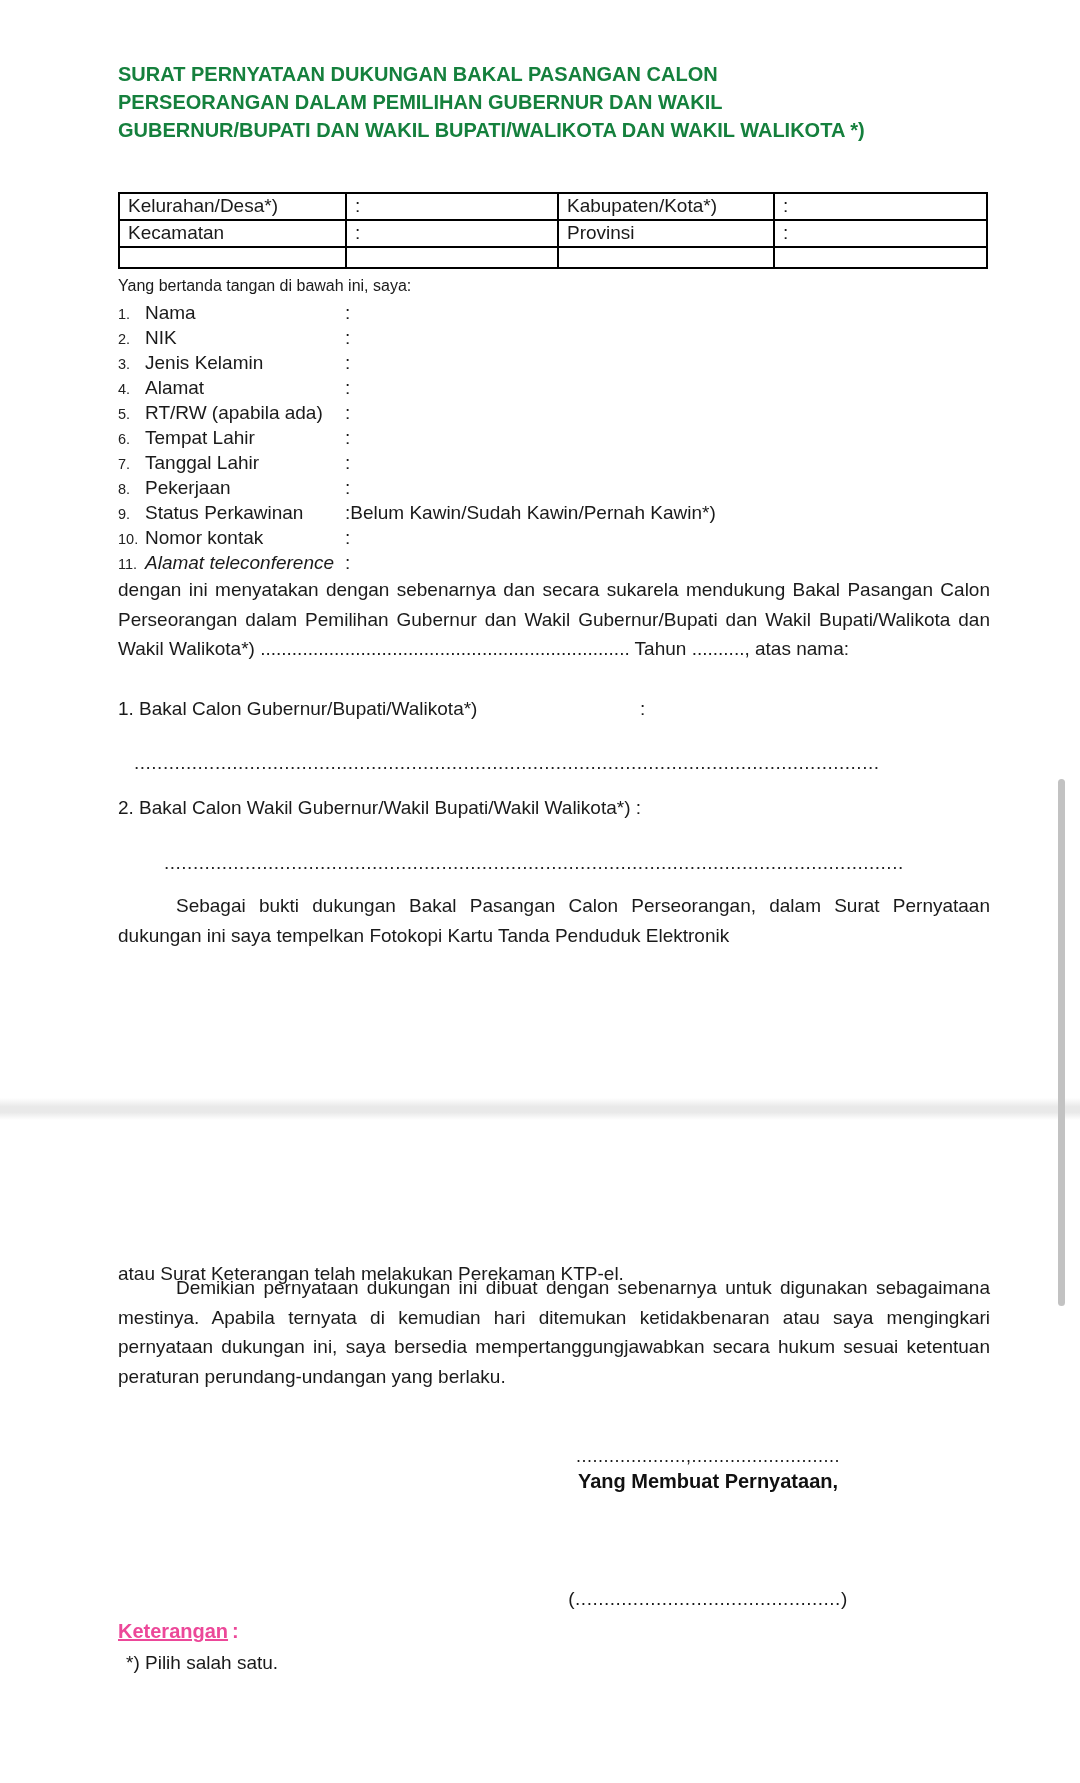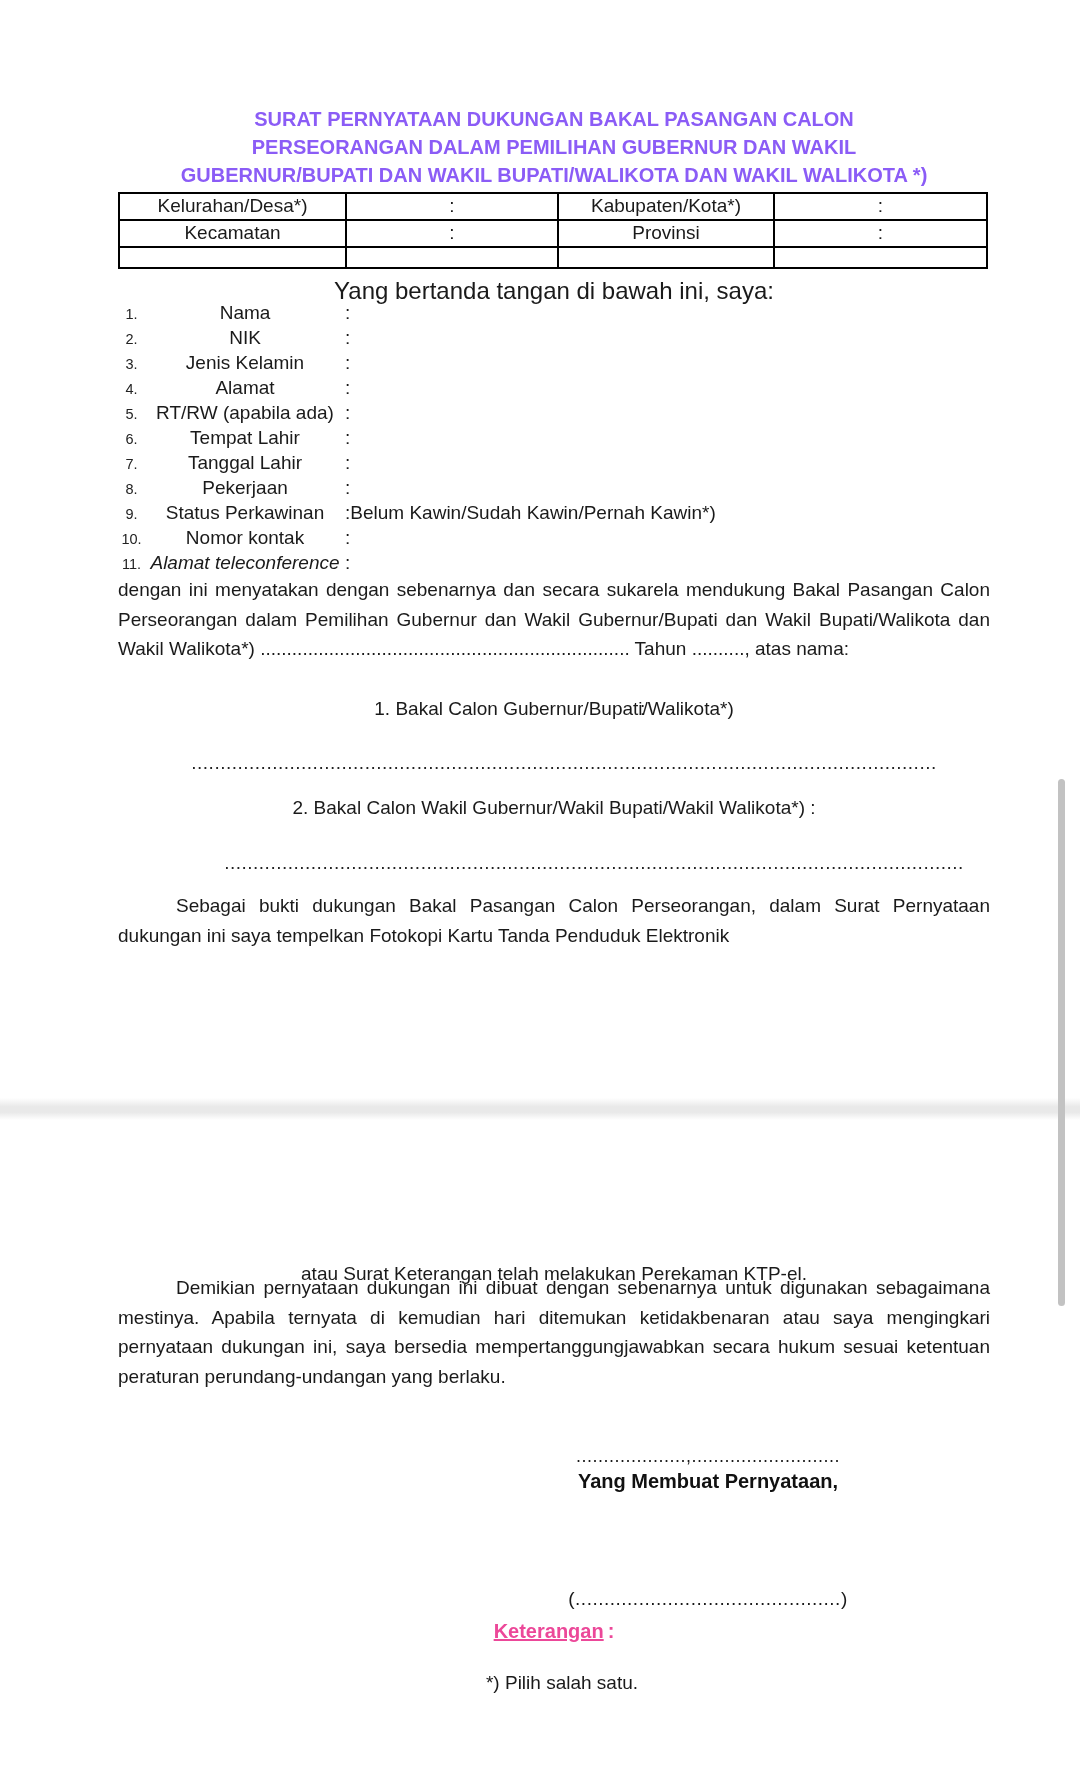--- a/index.html
+++ b/index.html
@@ -2,37 +2,37 @@
 <html><head>
 <meta charset="utf-8">
 <style>
   html,body{margin:0;padding:0;background:#ffffff;}
   body{width:1080px;height:1783px;}
   .page{
     position:relative;width:1080px;height:1783px;background:#fff;
     font-family:"Liberation Sans", sans-serif;color:#1a1a1a;overflow:hidden;
   }
   .abs{position:absolute;}
-  .content-x{left:118px;width:872px;text-align:center;}
-
-  
-  .doc-title{top:60px;text-align:center;font-weight:700;font-size:20px;line-height:28px;color:#8b5cf6;margin-top:45px;}
+  .content-x{left:118px;width:872px;}
+
+  
+  .doc-title{top:60px;text-align:left;font-weight:700;font-size:20px;line-height:28px;color:#15803d;}
 
   
   .region-table-wrap{top:192px;}
   table.region{border-collapse:collapse;width:868px;table-layout:fixed;}
   table.region td{
     border:2px solid #000;font-size:19px;padding:1px 8px 2px 8px;
     vertical-align:middle;white-space:nowrap;overflow:hidden;
   }
   tr.r-std{height:27px;}
   tr.r-empty{height:21px;}
 
   
-  .opening{top:277px;font-size:24px;}
+  .opening{top:277px;font-size:16px;}
 
   
   .identity-list{top:300px;font-size:19px;}
   .li{display:flex;height:25px;line-height:25px;align-items:baseline;}
   .li-num{width:27px;font-size:14.5px;color:#222;}
   .li-label{width:200px;}
   .li-colon{white-space:pre;}
   .li-value{white-space:nowrap;}
   .italic{font-style:italic;}
 
@@ -61,21 +61,21 @@
 
   
   .sig-block{top:1446px;left:540px;width:336px;text-align:center;}
   .sig-dotline{font-size:18px;letter-spacing:0.5px;white-space:nowrap;}
   .sig-title{font-weight:700;font-size:20px;line-height:28px;color:#111;}
   .paren-line{top:1588px;left:540px;width:336px;text-align:center;font-size:19px;letter-spacing:0.5px;white-space:nowrap;}
 
   
   .keterangan{top:1620px;font-size:20px;font-weight:700;color:#ec4899;}
   .keterangan .u{text-decoration:underline;padding-right:4px;}
-  .note-item{top:1652px;padding-left:8px;font-size:19px;margin-top:20px;}
+  .note-item{top:1652px;padding-left:8px;font-size:19px;}
 
   
   .scroll-thumb{
     left:1058px;top:779px;width:7px;height:527px;
     background:#c2c2c2;border-radius:4px;
   }
 </style>
 </head>
 <body>
 

